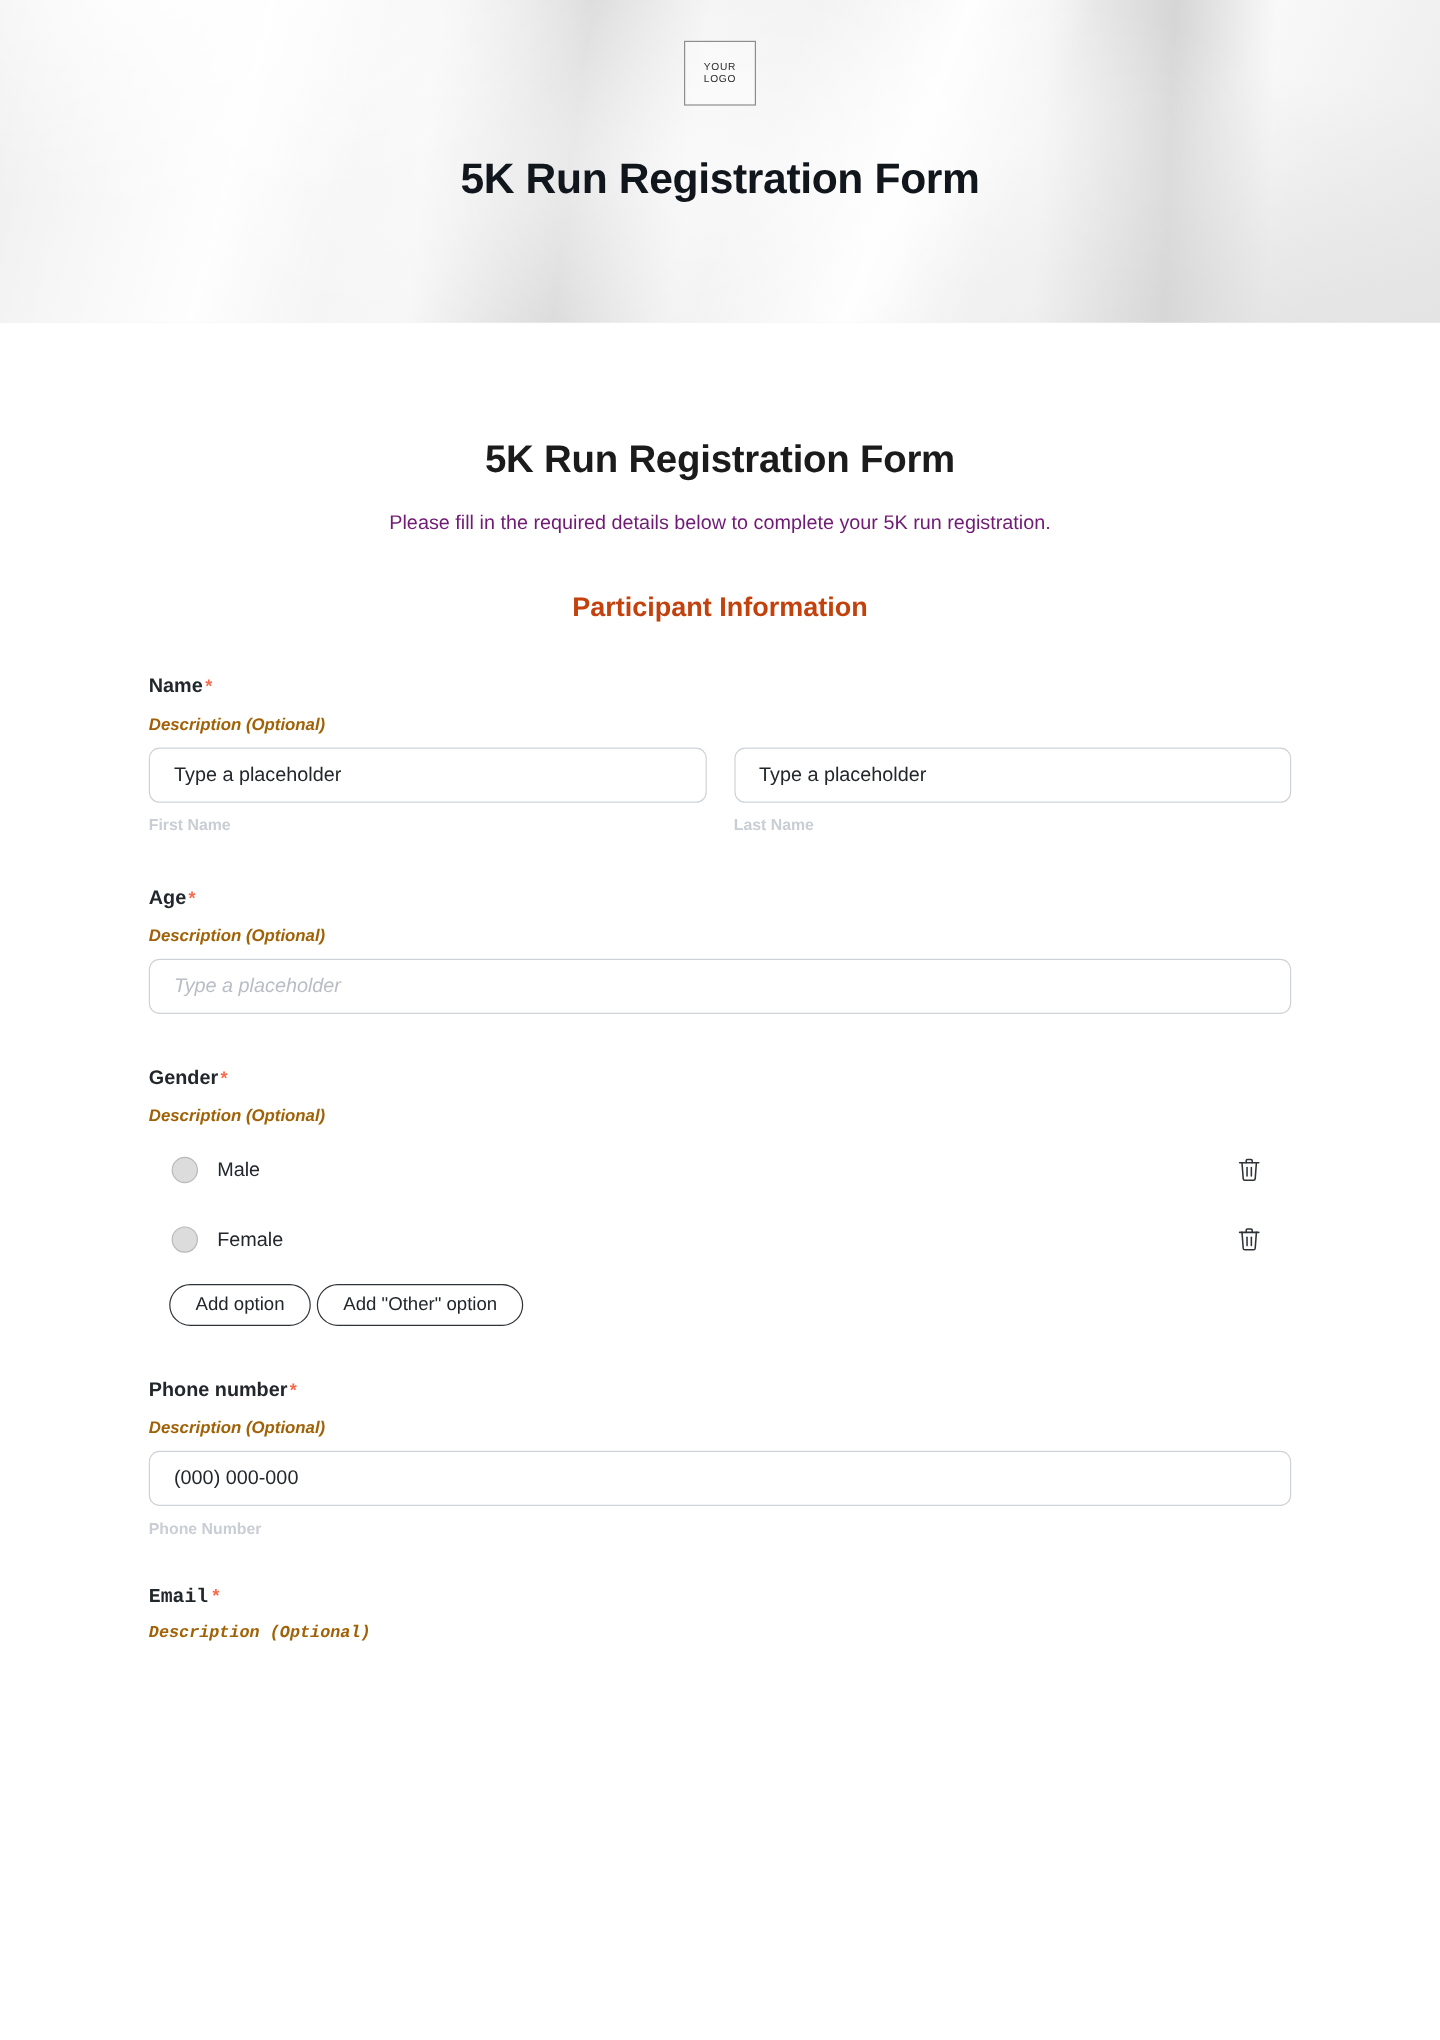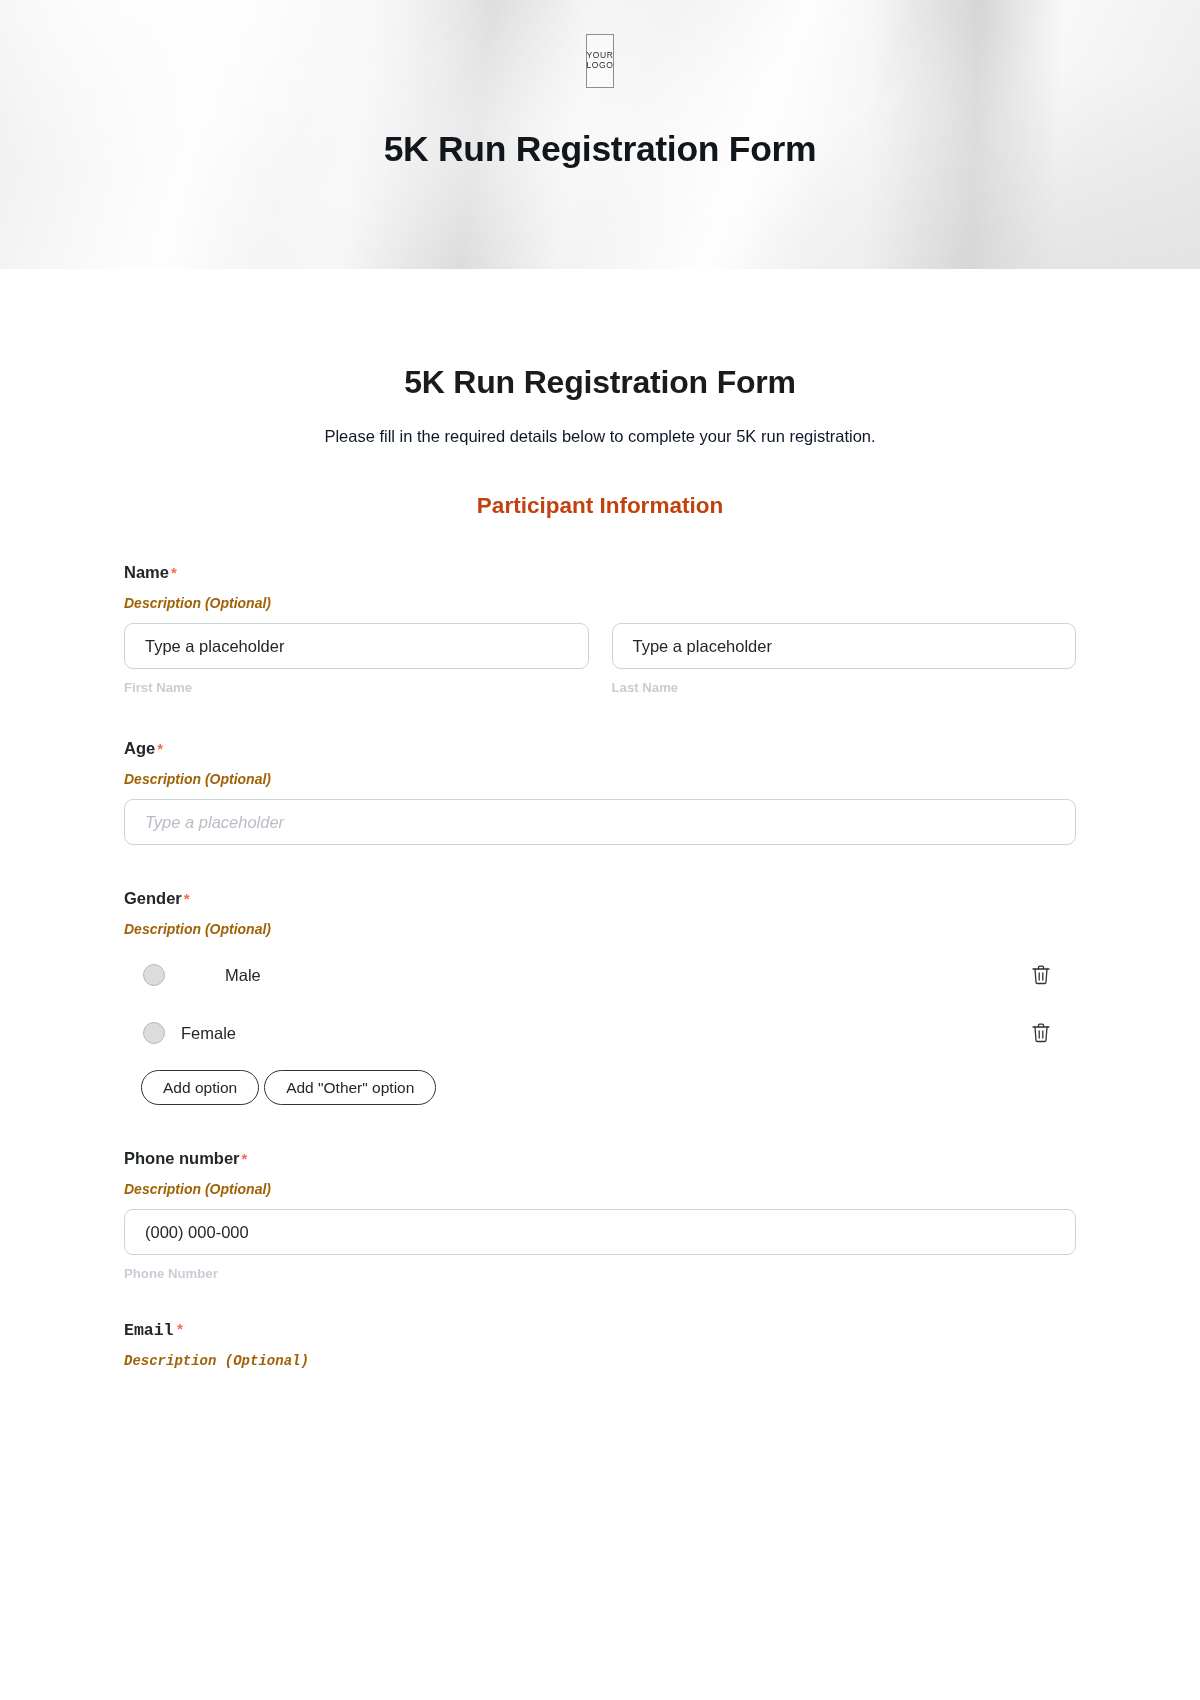--- a/index.html
+++ b/index.html
@@ -38,21 +38,21 @@
       radial-gradient(ellipse 460px 340px at 88% 115%, rgba(216,216,216,.6), rgba(255,255,255,0) 72%),
       radial-gradient(ellipse 700px 220px at 50% 50%, rgba(255,255,255,.55), rgba(255,255,255,0) 75%);
   }
   .banner-inner {
     position: relative;
     z-index: 3;
     text-align: center;
     padding-top: 34px;
   }
   .logo-box {
-    width: 28px;
+    width: 60px;
     height: 54px;
     margin: 0 auto;
     border: 1px solid #8d8d8d;
     background: rgba(255,255,255,.35);
     display: flex;
     flex-direction: column;
     align-items: center;
     justify-content: center;
     line-height: 1.12;
   }
@@ -86,21 +86,21 @@
     text-align: center;
     font-size: 32px;
     font-weight: bold;
     color: #1b1b1b;
     letter-spacing: -.2px;
   }
   .form-sub {
     margin-top: 26px;
     text-align: center;
     font-size: 16.5px;
-    color: #0f172a;
+    color: #701a75;
   }
   .section-head {
     margin-top: 47px;
     font-size: 22.5px;
     font-weight: bold;
     color: #c2410c;
     text-align: center;
   }
 
   .field { margin-top: 44px; }
@@ -156,21 +156,21 @@
     font-weight: bold;
   }
 
   
   .opt-row {
     margin-top: 34px;
     display: flex;
     align-items: center;
     padding-left: 19px;
   }
-  .opt-row.first { margin-top: 26px; gap: 44px; }
+  .opt-row.first { margin-top: 26px; }
   .radio {
     width: 22px;
     height: 22px;
     border-radius: 50%;
     background: #dcdcdc;
     border: 1px solid #b9b9b9;
     flex: 0 0 auto;
   }
   .opt-label {
     margin-left: 16px;

